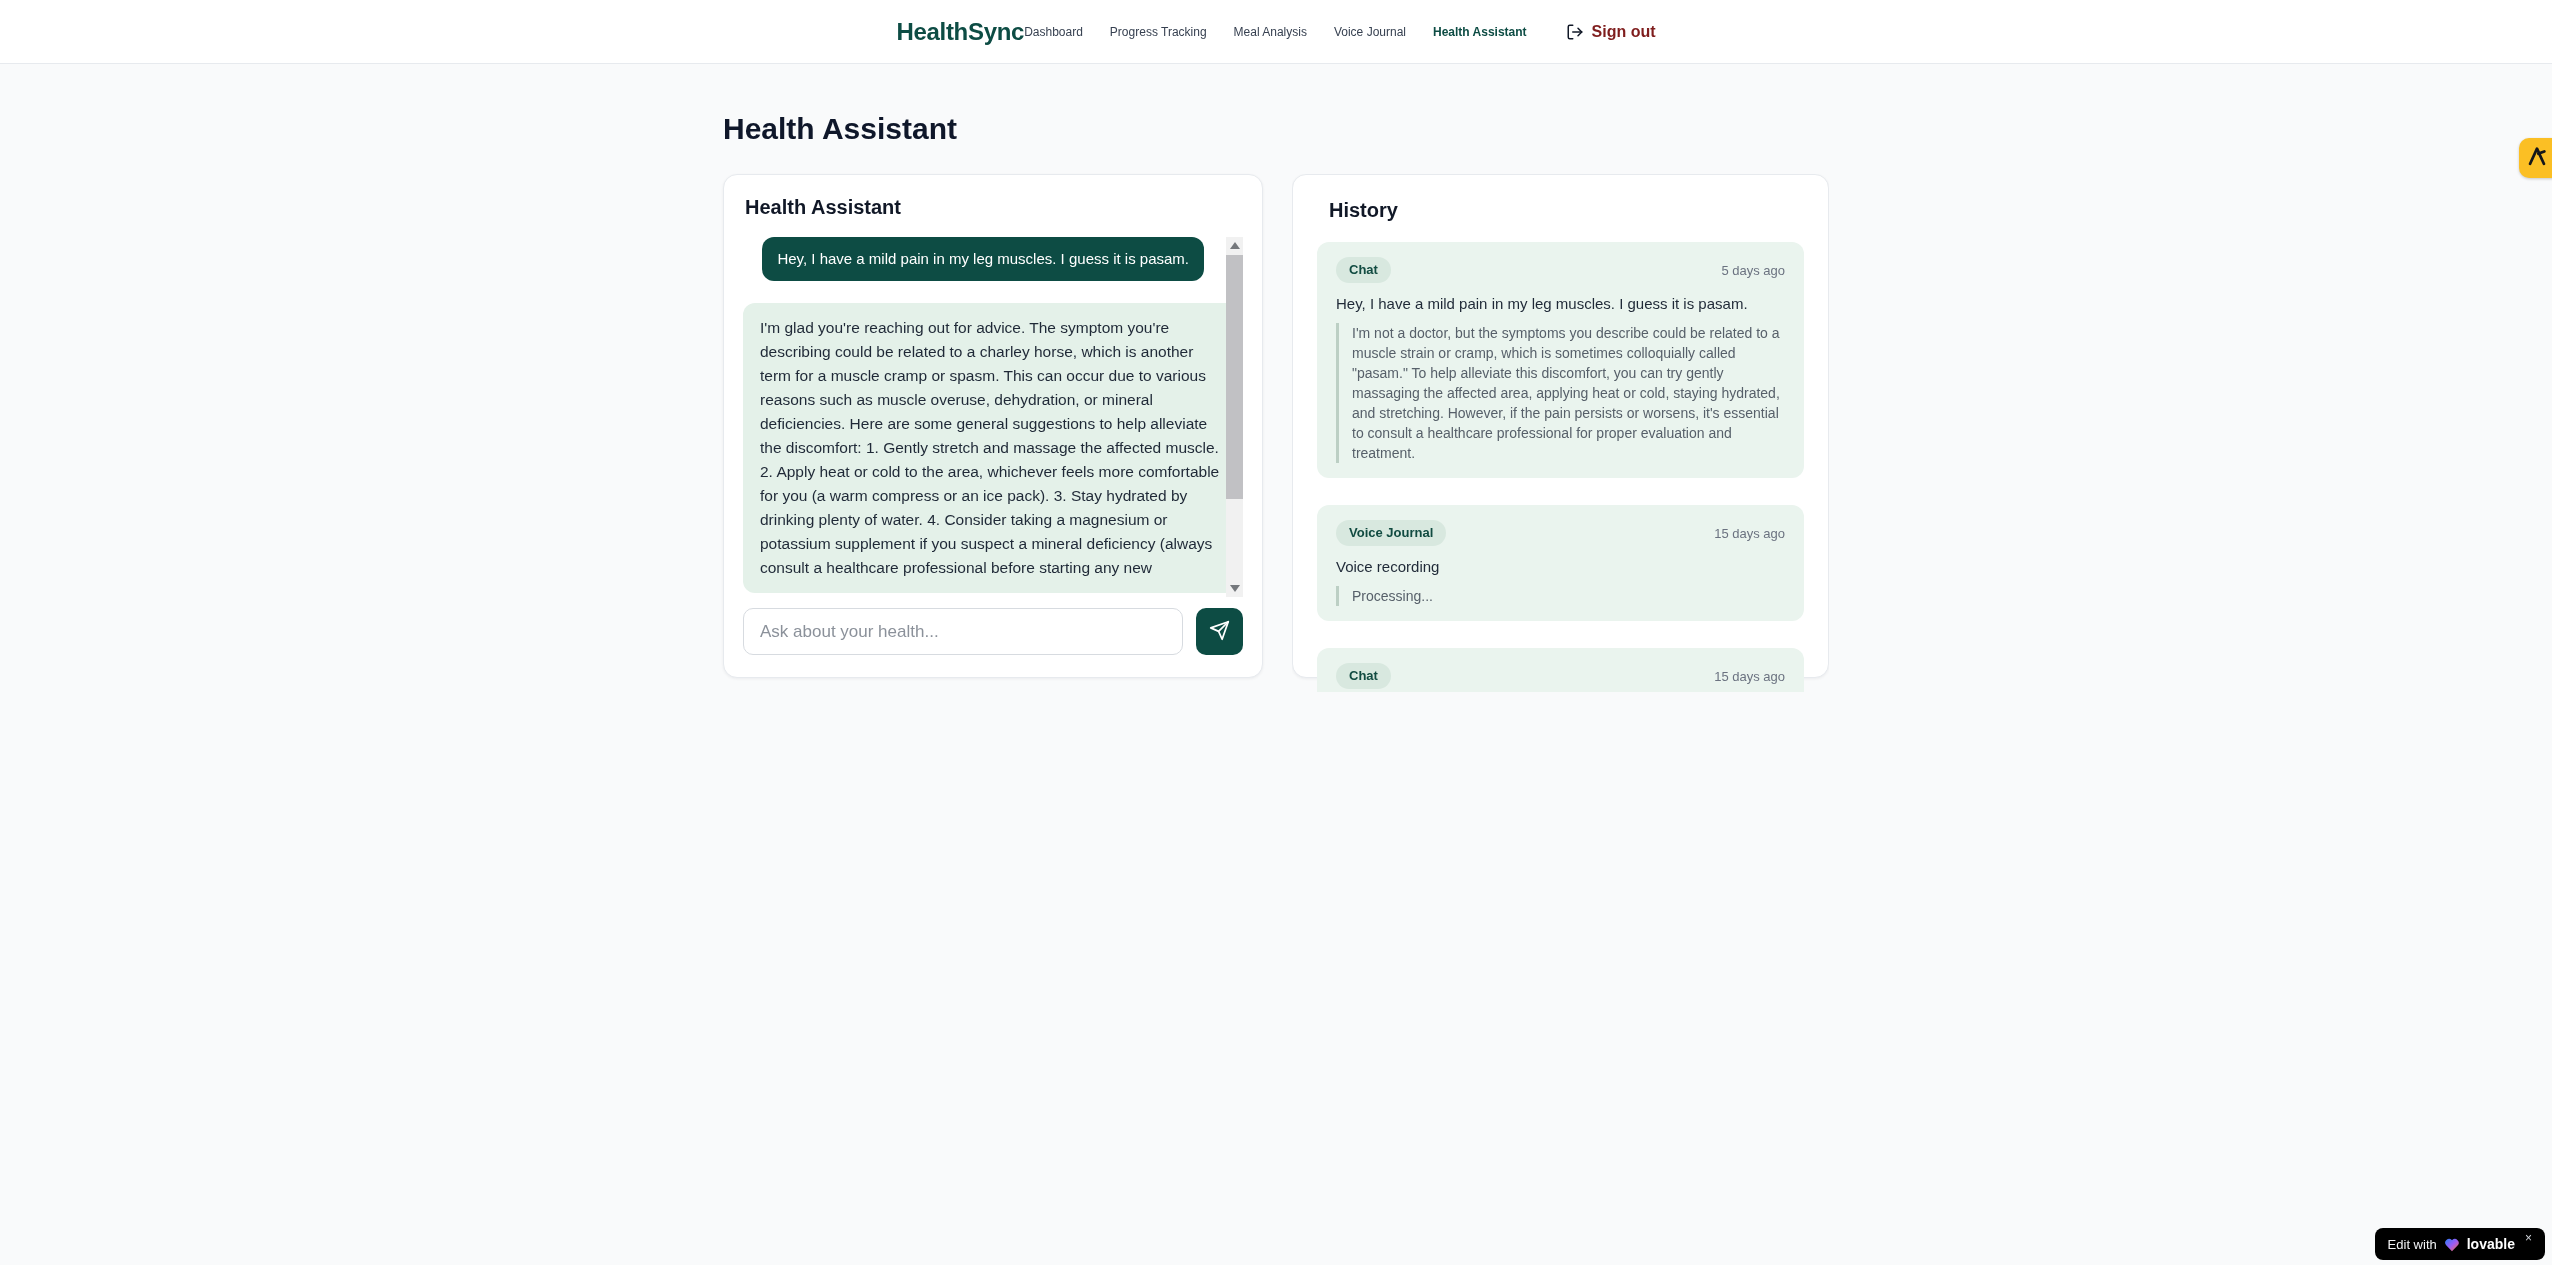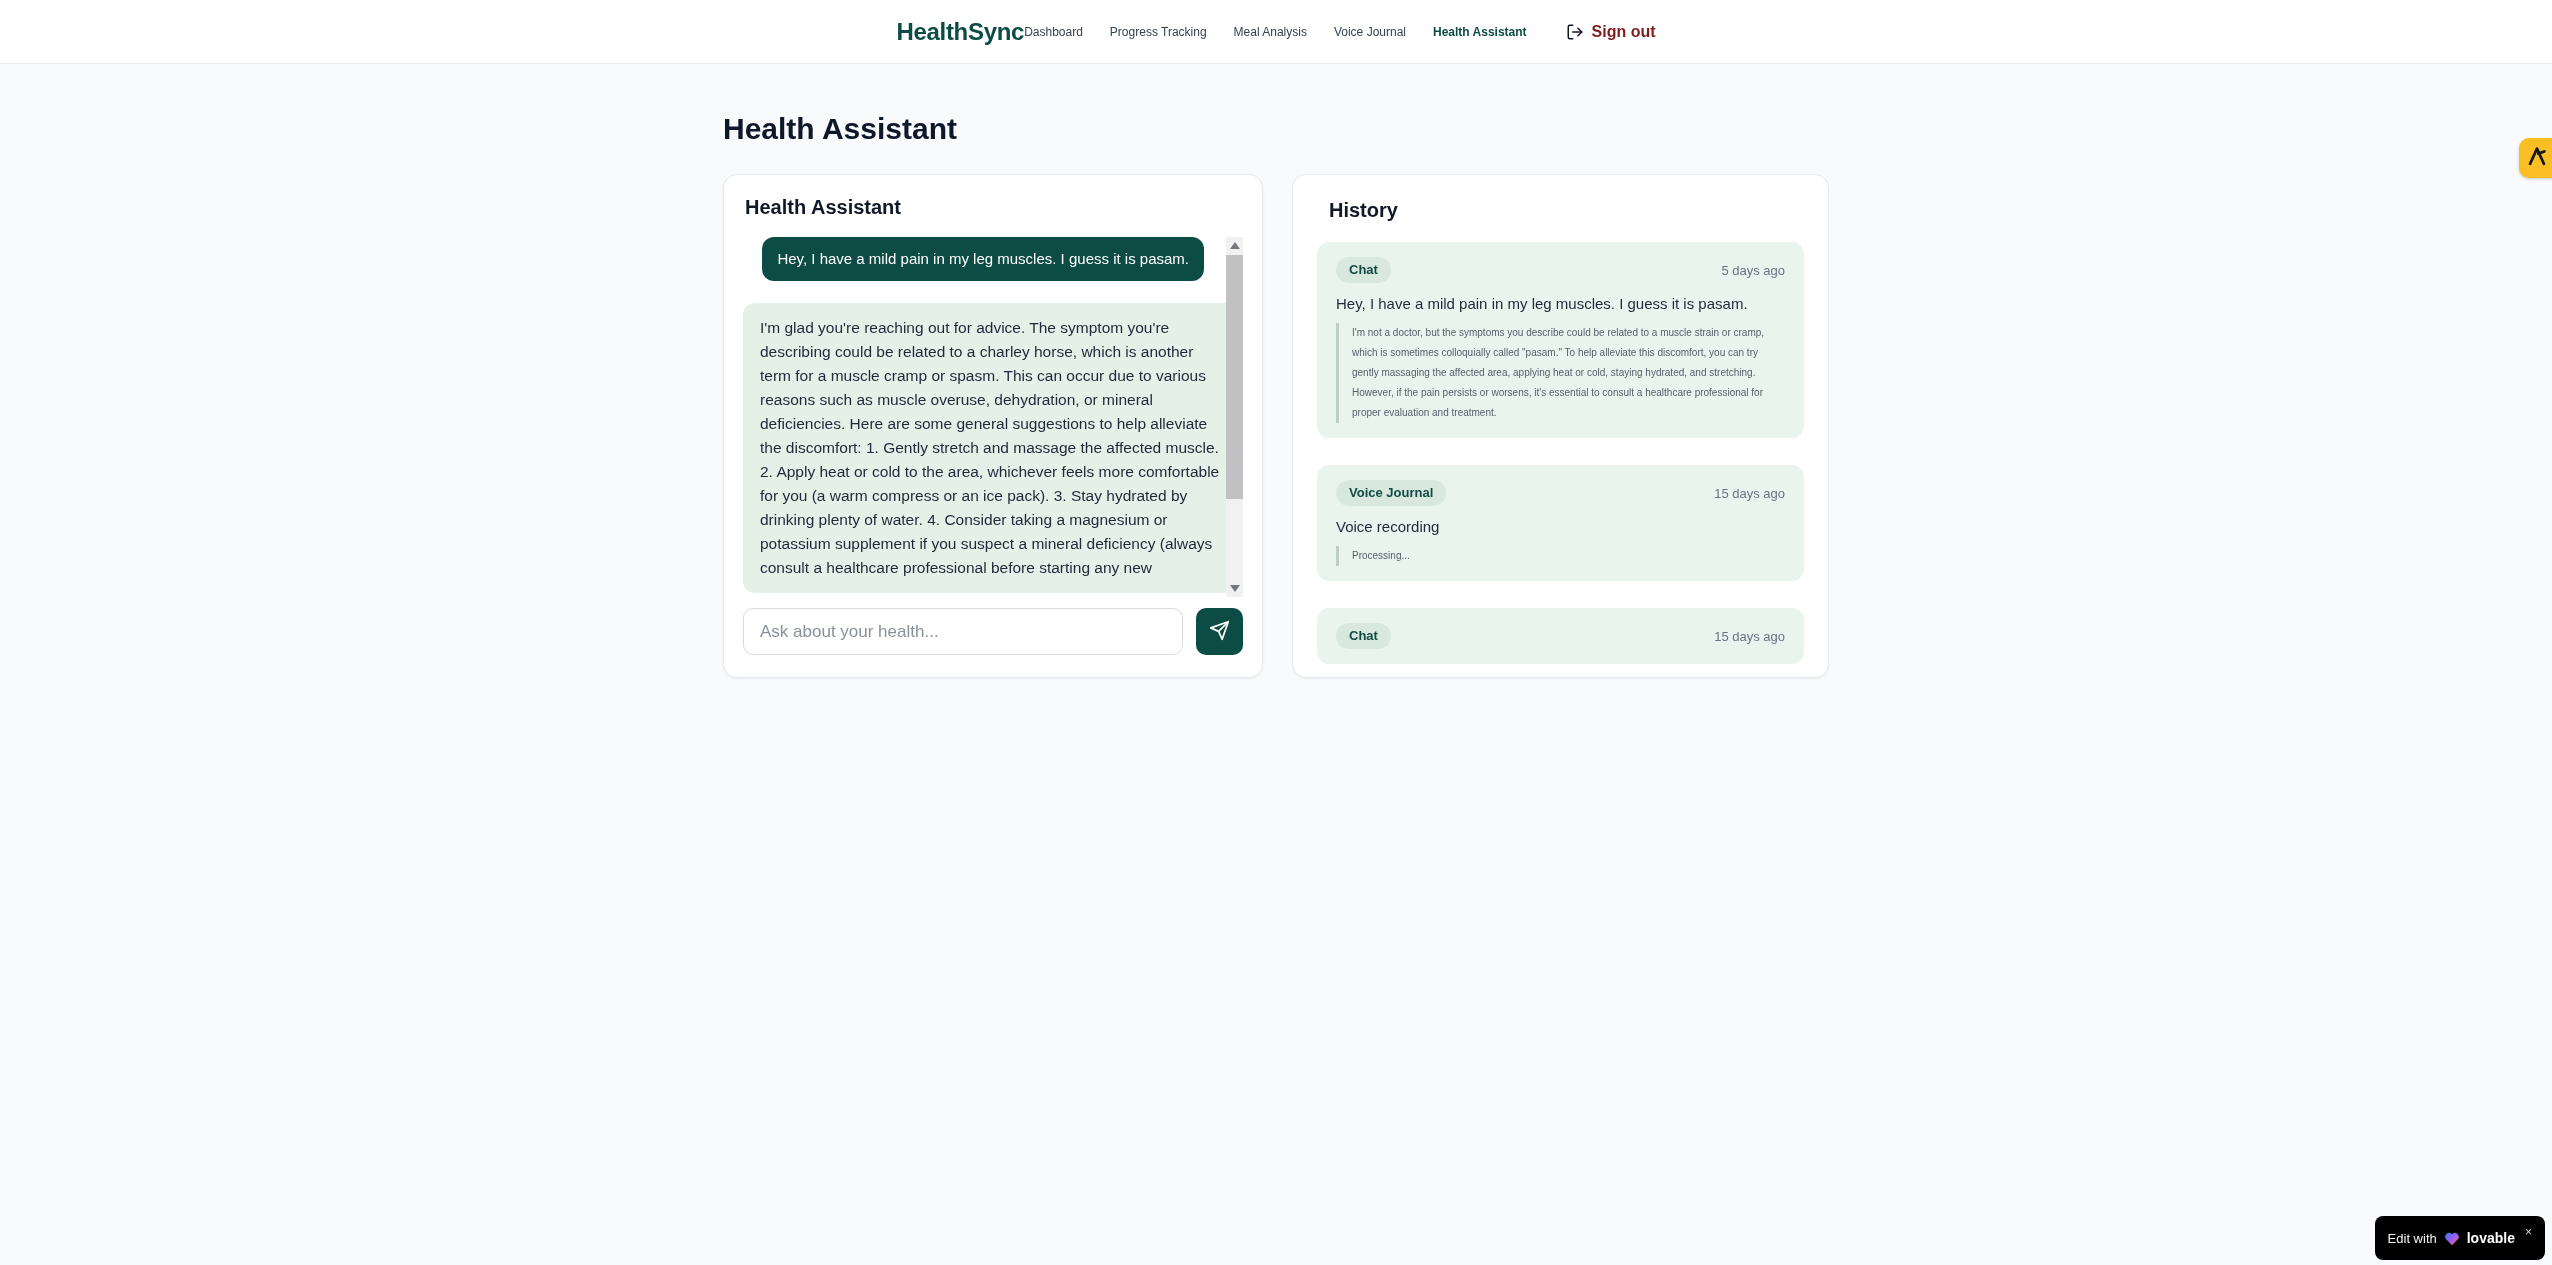--- a/index.html
+++ b/index.html
@@ -87,32 +87,32 @@
   .h-item { background:#eaf4ee; border-radius:12px; padding:15px 19px; }
   .h-head { display:flex; align-items:center; justify-content:space-between; }
   .badge {
     background:#d8e8df; color:#114b41; font-size:13px; font-weight:700;
     padding:5px 13px; border-radius:999px; line-height:16px;
   }
   .h-time { font-size:13px; color:#6b7280; }
   .h-title { margin-top:11px; font-size:15px; color:#1f2937; line-height:20px; }
   .h-quote {
     margin-top:9px; border-left:3px solid #bccfc4; padding-left:13px;
-    font-size:10px; line-height:20px; color:#57606a;
+    font-size:14px; line-height:20px; color:#57606a;
   }
 
   
   .ext-badge {
     position:absolute; top:138px; right:-15px; width:48px; height:40px;
     background:#fbbf24; border-radius:10px; display:flex; align-items:center;
     justify-content:flex-start; padding-left:7px; cursor:pointer;
     box-shadow:0 1px 3px rgba(0,0,0,.2);
   }
   .lovable-badge {
-    position:absolute; right:7px; bottom:5px; height:44px;
+    position:absolute; right:7px; bottom:5px; height:32px;
     background:#000000; border-radius:8px; display:flex; align-items:center;
     gap:7px; padding:0 13px; cursor:pointer;
   }
   .lovable-badge .prefix { color:#f3f4f6; font-size:13px; }
   .lovable-badge .brand { color:#ffffff; font-size:14px; font-weight:700; }
   .lovable-badge .x { color:#d1d5db; font-size:12px; transform:translateY(-6px); margin-left:3px; }
 </style>
 </head>
 <body>
 

